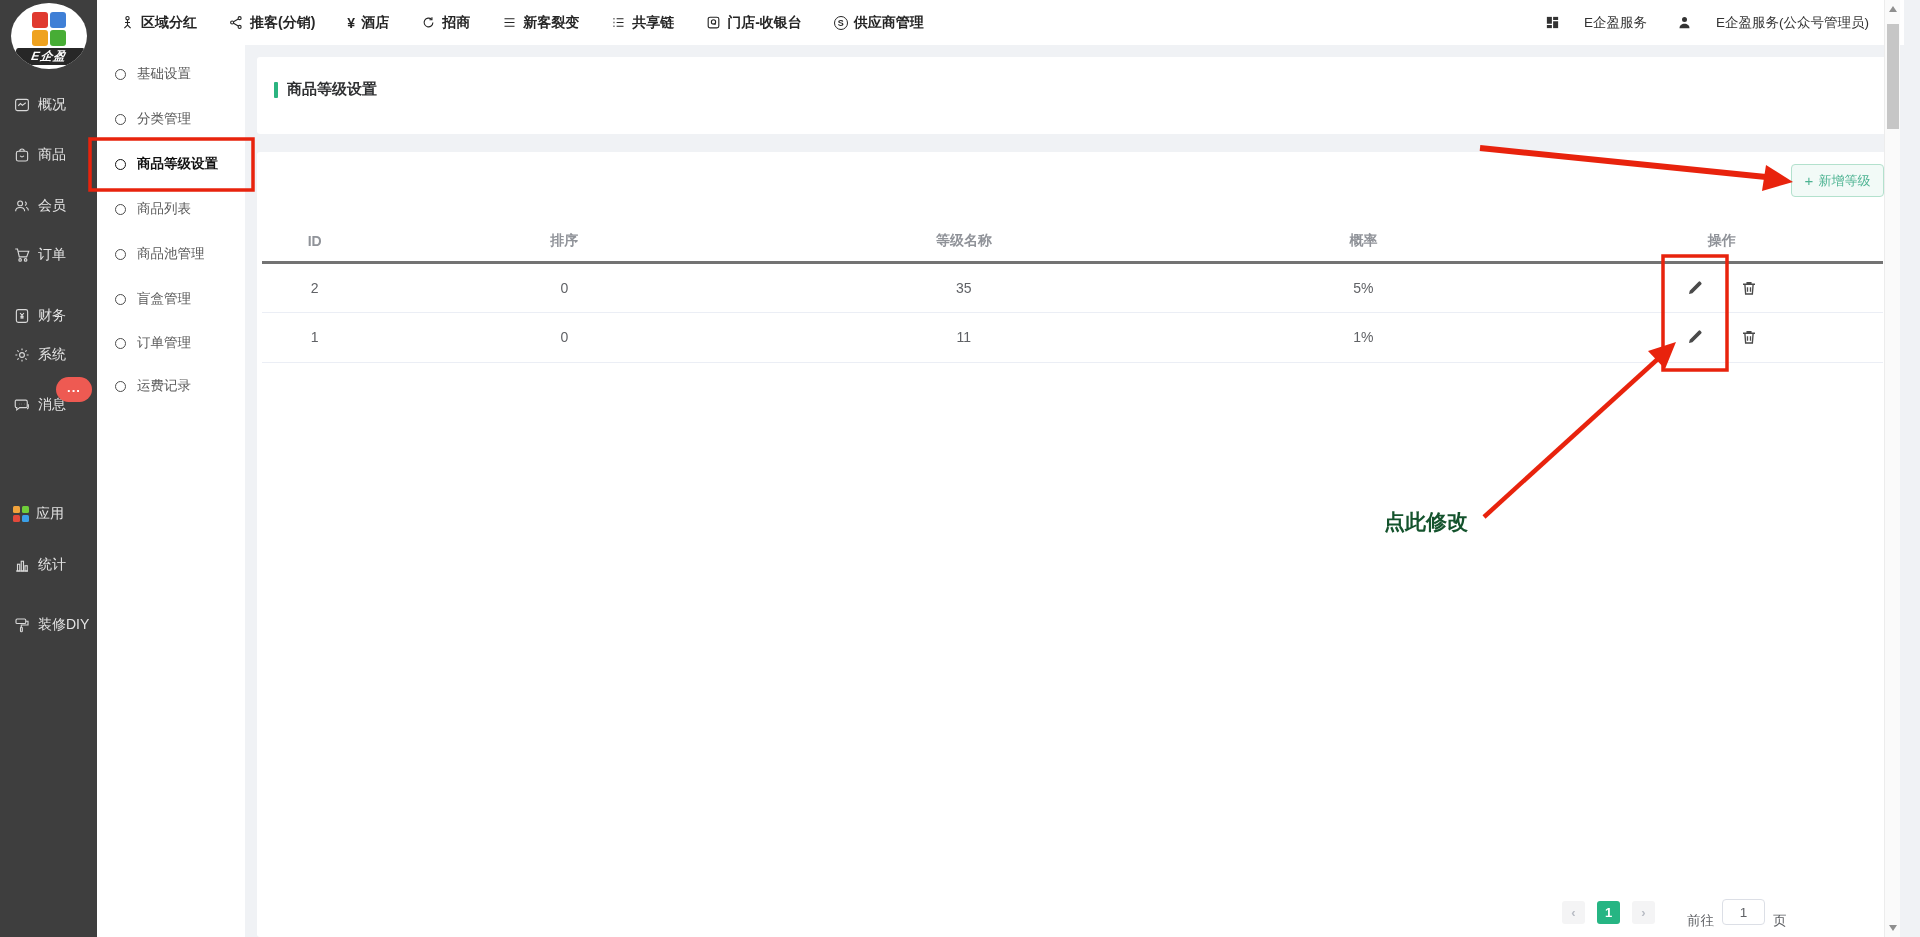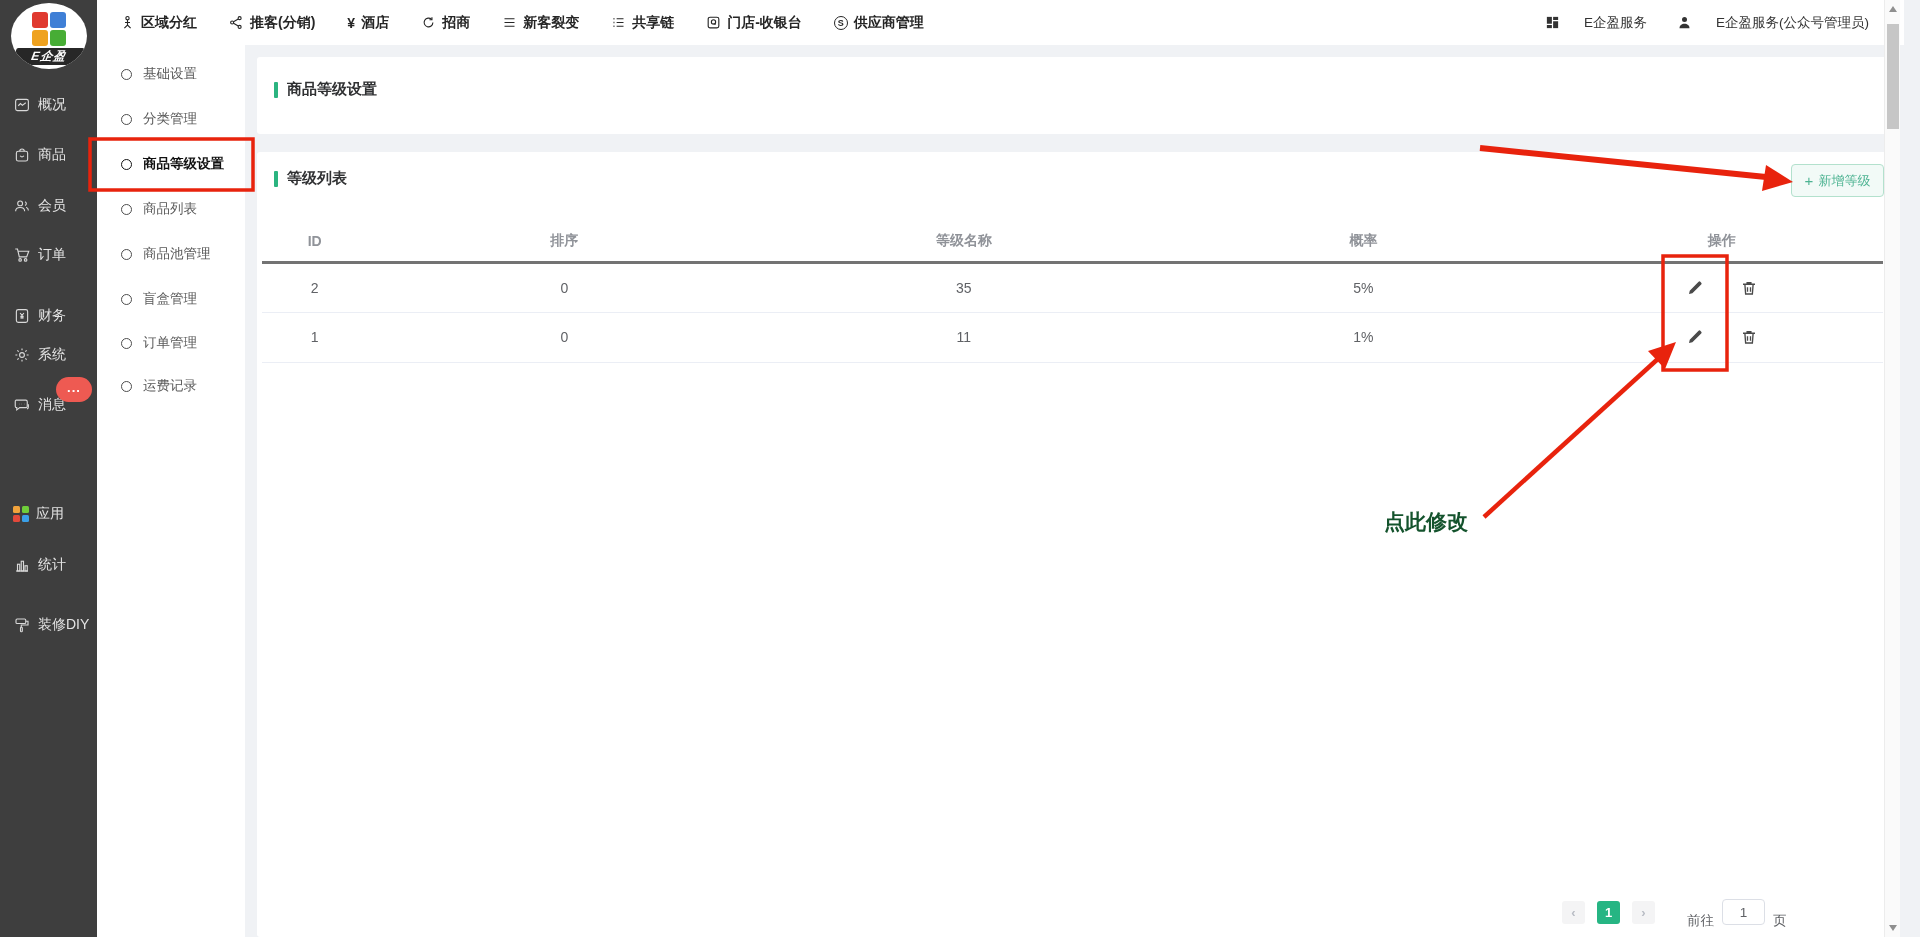--- a/index.html
+++ b/index.html
@@ -30,21 +30,21 @@
   .side-item { position:absolute; left:0; width:97px; height:26px; display:flex; align-items:center; padding-left:13px; gap:7px; cursor:pointer; }
   .side-item svg { width:18px; height:18px; stroke:#d9d9d9; fill:none; stroke-width:1.5; flex:0 0 auto; }
   .side-item .lbl { color:#e4e4e4; font-size:14px; white-space:nowrap; }
   .apps-grid { width:16px; height:16px; display:grid; grid-template-columns:7px 7px; grid-template-rows:7px 7px; gap:2px; flex:0 0 auto; }
   .apps-grid i { border-radius:1.5px; }
   .ag-1 { background:#f2a33c; } .ag-2 { background:#6fce3a; } .ag-3 { background:#e2493b; } .ag-4 { background:#3aa0e8; }
   .msg-badge { position:absolute; left:56px; top:377px; min-width:36px; height:25px; background:#ee5a52; border-radius:13px; color:#fff; font-size:13px; font-weight:bold; display:flex; align-items:center; justify-content:center; letter-spacing:1px; padding-bottom:5px; z-index:7; }
 
   
   .submenu { position:absolute; left:97px; top:45px; width:148px; height:892px; background:#fff; z-index:3; }
-  .sub-item { position:absolute; left:0; width:148px; height:24px; display:flex; align-items:center; padding-left:24px; gap:11px; cursor:pointer; }
+  .sub-item { position:absolute; left:0; width:148px; height:24px; display:flex; align-items:center; padding-left:18px; gap:11px; cursor:pointer; }
   .sub-item .ring { width:11px; height:11px; border:1.8px solid #4d4d4d; border-radius:50%; flex:0 0 auto; }
   .sub-item .txt { font-size:13.5px; color:#595959; white-space:nowrap; }
   .sub-item.active .ring { border-color:#141414; }
   .sub-item.active .txt { color:#111; font-weight:bold; }
 
   
   .card { position:absolute; background:#fff; border-radius:3px; }
   .card1 { left:257px; top:57px; width:1631px; height:77px; }
   .card2 { left:257px; top:152px; width:1631px; height:785px; }
   .sec-title { display:flex; align-items:center; gap:9px; }
@@ -296,24 +296,20 @@
   </div>
 
   <div class="card card1">
     <div class="sec-title">
       <span class="sec-bar" style="background:#2bb480"></span>
       <span class="sec-txt">商品等级设置</span>
     </div>
   </div>
 
   <div class="card card2">
-    <div class="sec-title">
-      <span class="sec-bar" style="background:#2bb480"></span>
-      <span class="sec-txt">等级列表</span>
-    </div>
 
     <div class="add-btn">
       <span class="plus">+</span>
       <span>新增等级</span>
     </div>
 
     <table class="grid">
       <colgroup>
           <col style="width:6.5%">
           <col style="width:24.3%">

